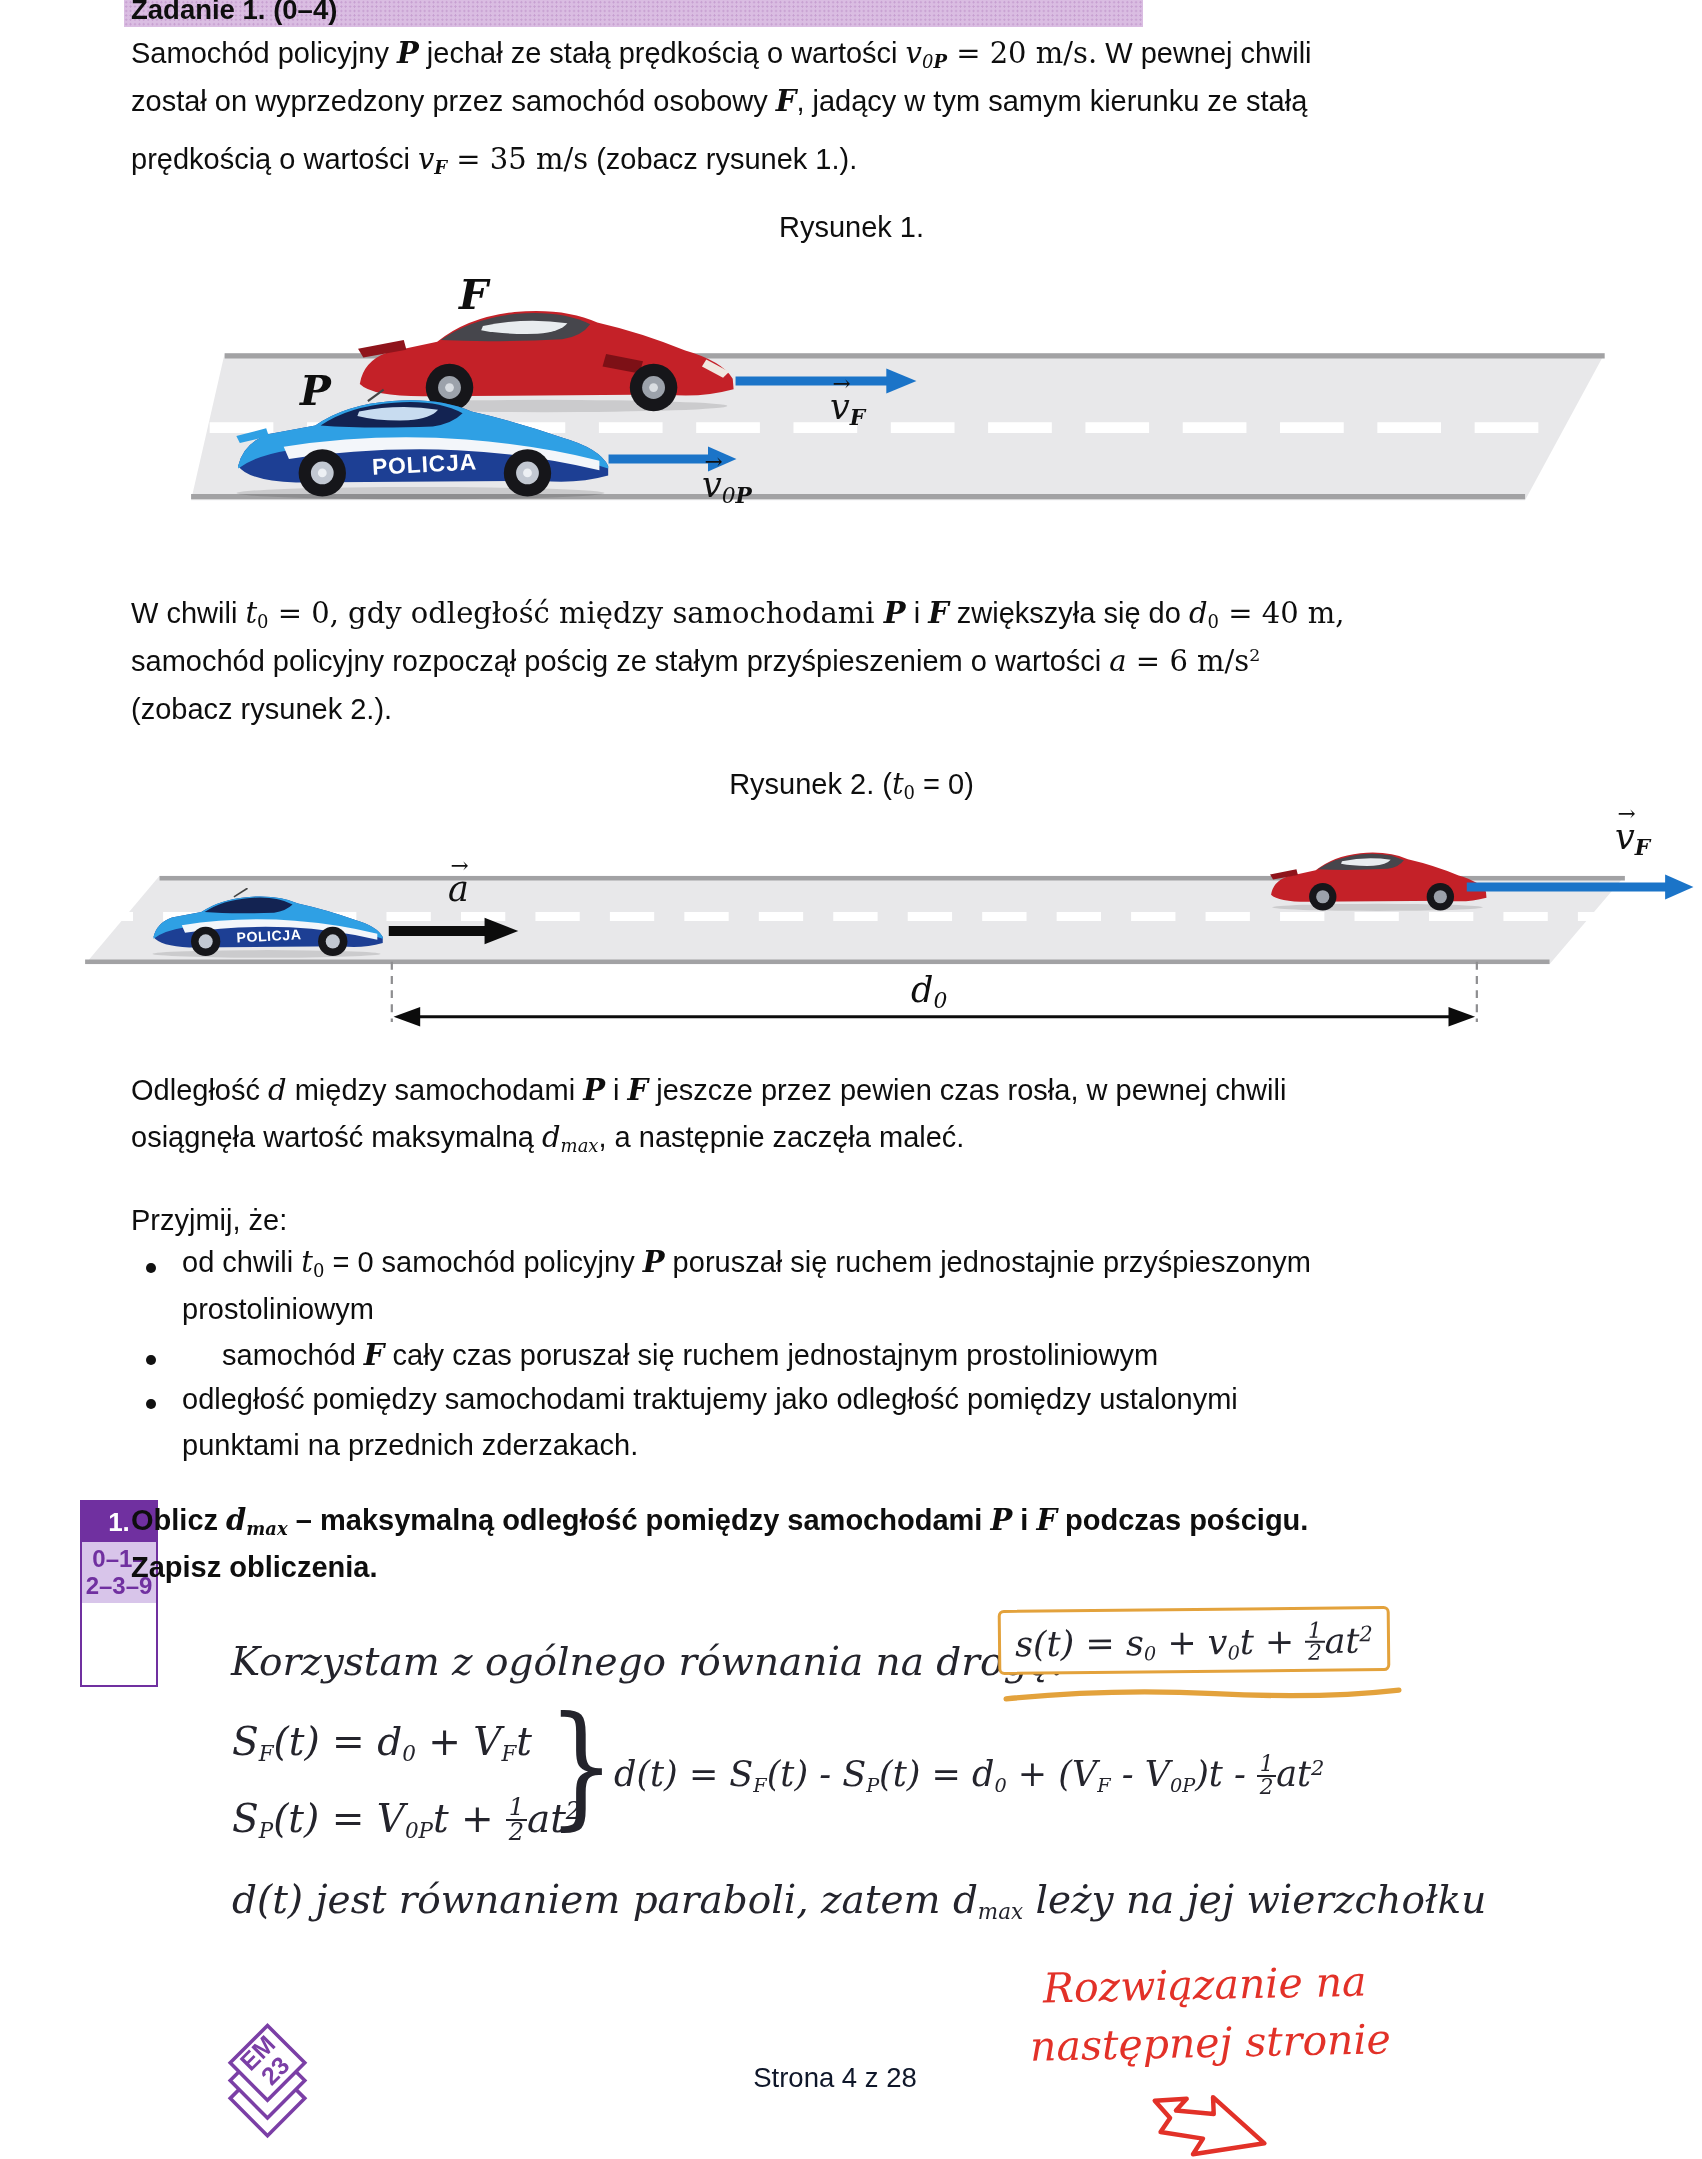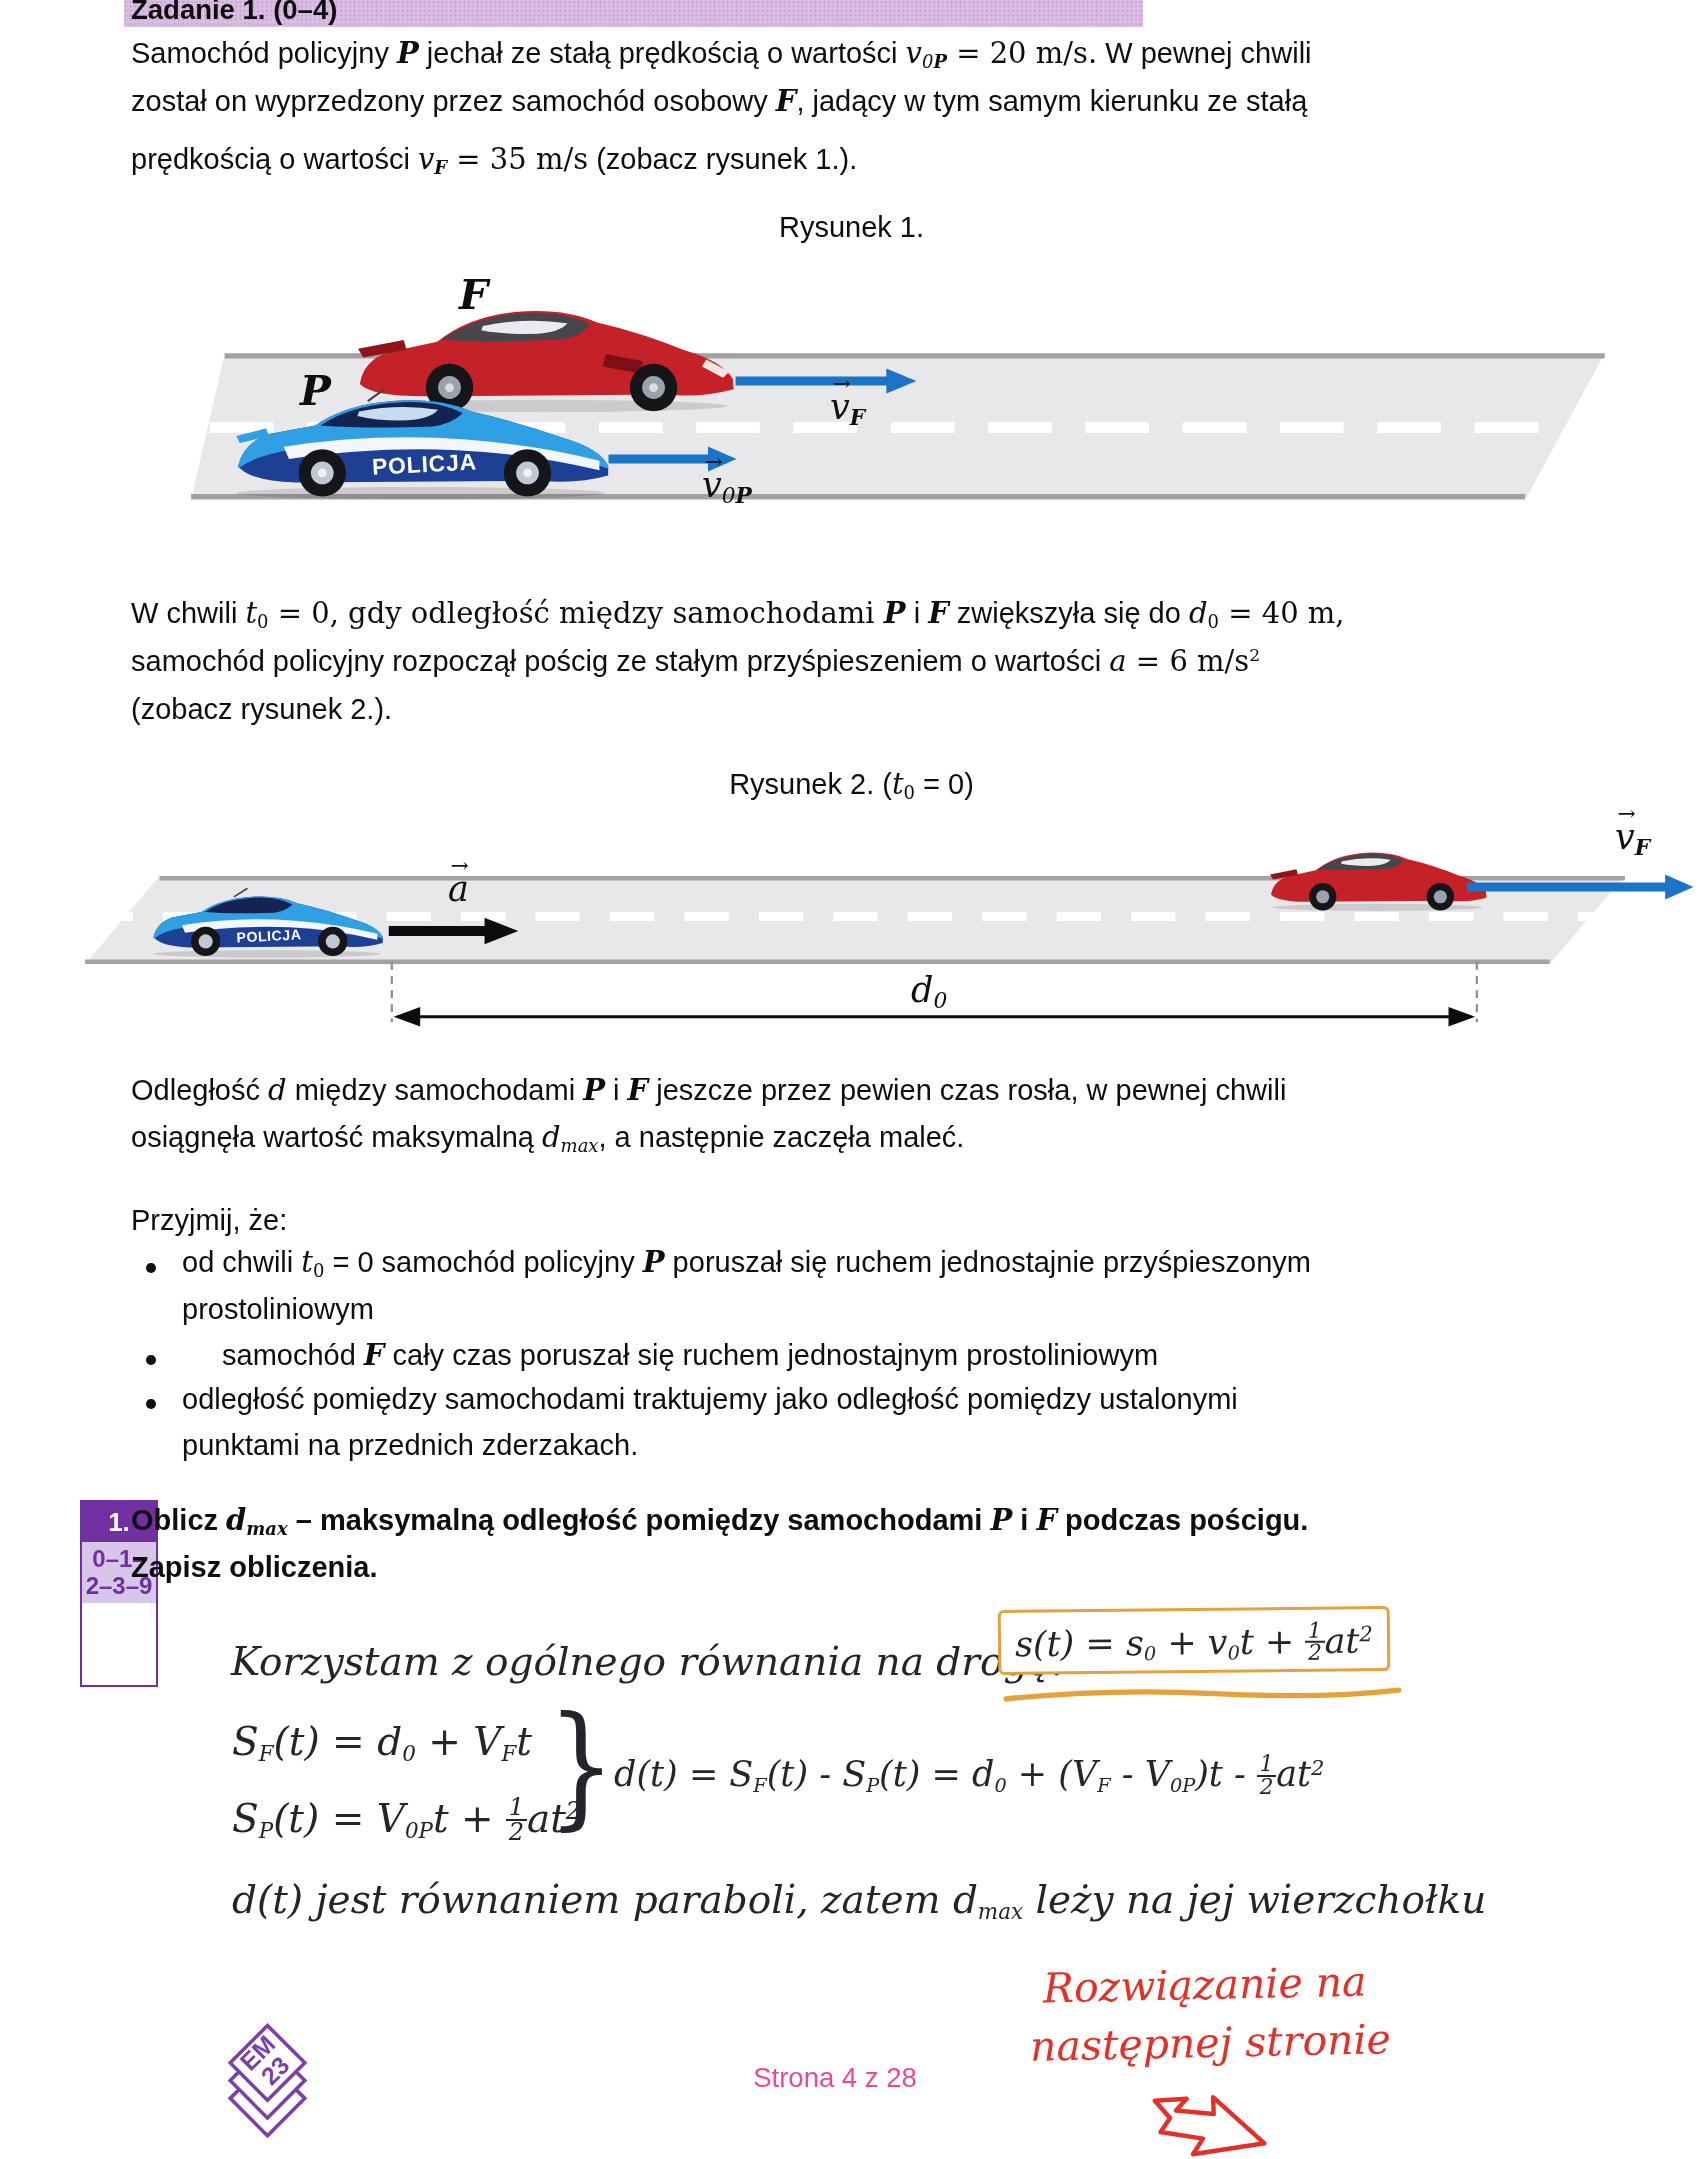--- a/index.html
+++ b/index.html
@@ -35,21 +35,21 @@
   .hand{font-family:"DejaVu Serif",serif;font-style:italic;color:#24242c;font-size:39px;line-height:1;}
   .hand .sb{font-size:0.55em;}
   .frac{display:inline-block;text-align:center;vertical-align:-0.33em;line-height:0.95;font-size:0.62em;font-style:italic;}
   .frac .fn{display:block;border-bottom:2.2px solid currentColor;padding:0 2.7px;}
   .frac .fd{display:block;}
   .formula-box{box-sizing:border-box;border:3.1px solid #e3a23c;border-radius:6.2px;
                padding:10.6px 14px 5.3px 14px;transform:rotate(-0.6deg);background:#fff;}
   .brace{font-family:"DejaVu Serif",serif;color:#24242c;font-size:133px;transform:scaleX(0.8);line-height:1;}
   .red-hand{font-family:"DejaVu Serif",serif;font-style:italic;color:#e23128;font-size:41px;line-height:1;
             transform:rotate(-1.2deg);}
-  .footer-text{font-size:27.5px;color:#ec4899;}
+  .footer-text{font-size:27.5px;color:#0f172a;}
 </style>
 </head>
 <body>
 
 <div class="page">
 
   <div class="abs banner" style="left:124px;top:0;width:1019px;height:26.6px;">
     <div class="banner-title">Zadanie 1. (0–4)</div>
   </div>
 

